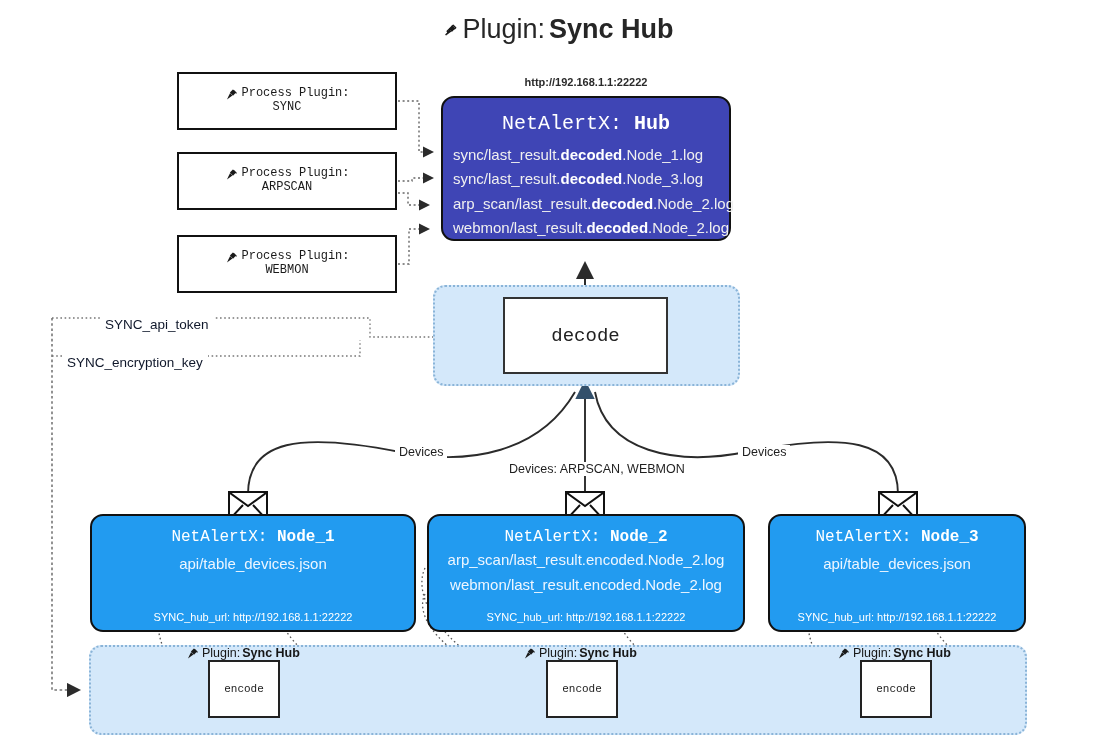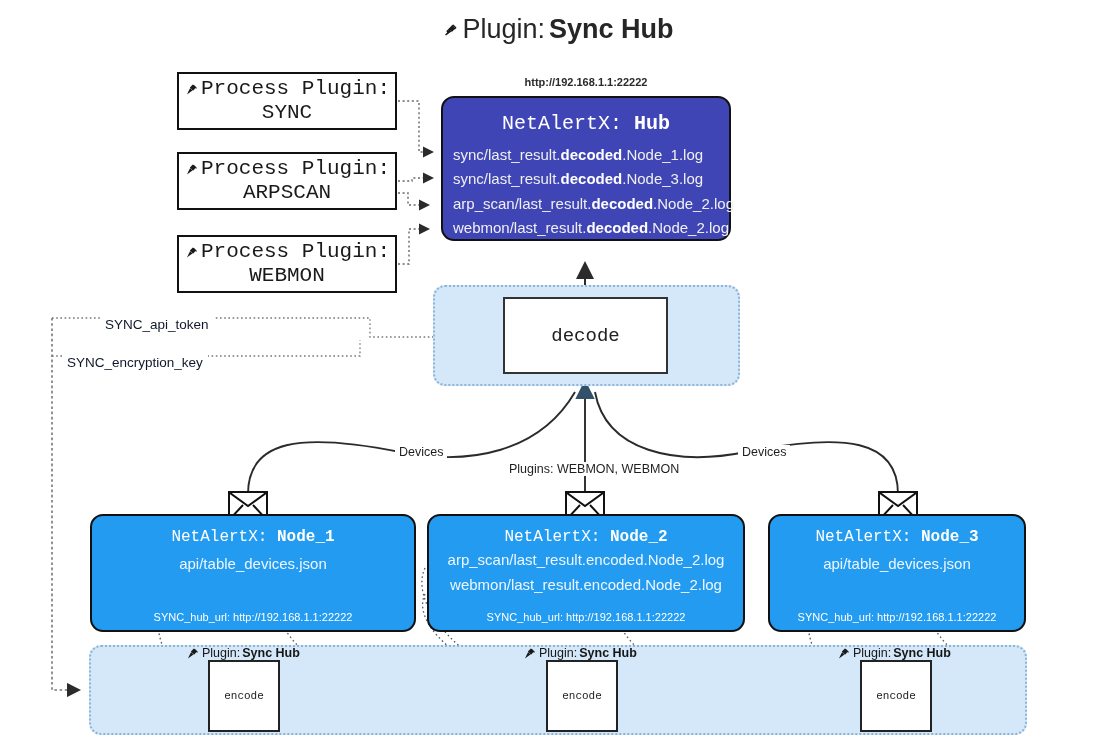--- a/index.html
+++ b/index.html
@@ -11,21 +11,21 @@
 
   
   #title{left:0;top:14px;width:1117px;text-align:center;font-size:27px;color:#262626;
          display:flex;align-items:center;justify-content:center;gap:4px;}
   #title .ttl-light{font-weight:400;}
   #title .ttl-bold{font-weight:700;}
 
   
   .procbox{border:2px solid #111;background:#fff;width:220px;height:58px;
            display:flex;flex-direction:column;align-items:center;justify-content:center;
-           font-family:"Liberation Mono","DejaVu Sans Mono",monospace;font-size:21px;color:#1a1a1a;}
+           font-family:"Liberation Mono","DejaVu Sans Mono",monospace;font-size:12px;color:#1a1a1a;}
   .procbox .l1{display:flex;align-items:center;gap:2px;line-height:1.15;}
   .procbox .l2{line-height:1.15;}
 
   
   #hub{left:441px;top:96px;width:290px;height:145px;background:#3f45b5;border:2px solid #111;
        border-radius:13px;color:#fff;padding-top:8px;}
   #hub .hubtitle{text-align:center;font-family:"Liberation Mono","DejaVu Sans Mono",monospace;
                  font-size:20px;margin:6px 0 8px 0;}
   #hub .hubtitle b{font-weight:700;}
   #hub .hubrow{font-size:15px;color:#f0f0f0;line-height:1.62;padding-left:10px;white-space:nowrap;}
@@ -63,21 +63,21 @@
   #node2{left:427px;top:514px;width:318px;}
   #node3{left:768px;top:514px;width:258px;}
   #node2 .nline{font-size:15px;margin-top:2px;}
 
   
   .env{width:40px;height:30px;background:#fff;border:2px solid #111;}
 
   
   #bottomband{left:89px;top:645px;width:938px;height:90px;background:#d4e8fa;border-radius:12px;
               border:2px dotted #8ab4d8;}
-  .encbox{width:72px;height:72px;background:#fff;border:2px solid #222;
+  .encbox{width:72px;height:58px;background:#fff;border:2px solid #222;
           display:flex;align-items:center;justify-content:center;
           font-family:"Liberation Mono","DejaVu Sans Mono",monospace;font-size:11px;color:#222;}
   .enclabel{font-size:12.5px;color:#161616;white-space:nowrap;display:flex;align-items:center;gap:2px;}
   .enclabel b{font-weight:700;}
   .plugicon{display:inline-block;width:15px;height:14px;}
 </style>
 </head>
 <body>
 
 <div id="stage">
@@ -199,21 +199,21 @@
   </div>
 
   <div class="abs" id="decodeband"></div>
   <div class="abs" id="decodebox">decode</div>
 
   <div class="abs keylabel" id="k1">SYNC_api_token</div>
   <div class="abs keylabel" id="k2">SYNC_encryption_key</div>
 
   <div class="abs edgelabel" id="lab-dev-l">Devices</div>
   <div class="abs edgelabel" id="lab-dev-r">Devices</div>
-  <div class="abs edgelabel" id="lab-plugins">Plugins: WEBMON, WEBMON</div>
+  <div class="abs edgelabel" id="lab-plugins">Devices: ARPSCAN, WEBMON</div>
 
   <div class="abs env" style="left:228px;top:491px;">
     <svg width="36" height="26" viewBox="0 0 36 26">
         <path d="M0,0 L18,13 L36,0" fill="none" stroke="#111" stroke-width="2"></path>
         <path d="M0,26 L13,12 M36,26 L23,12" stroke="#111" stroke-width="2" fill="none"></path>
       </svg>
   </div>
   <div class="abs env" style="left:565px;top:491px;">
     <svg width="36" height="26" viewBox="0 0 36 26">
         <path d="M0,0 L18,13 L36,0" fill="none" stroke="#111" stroke-width="2"></path>

